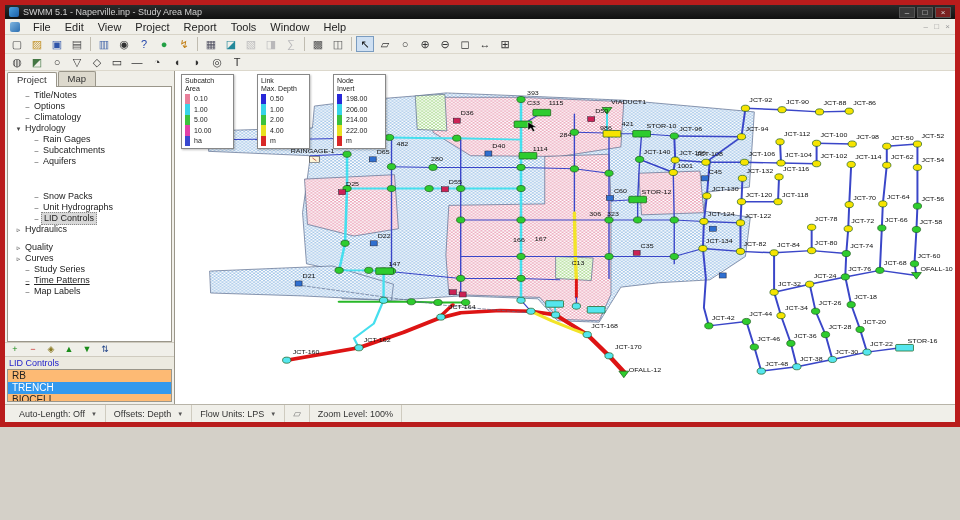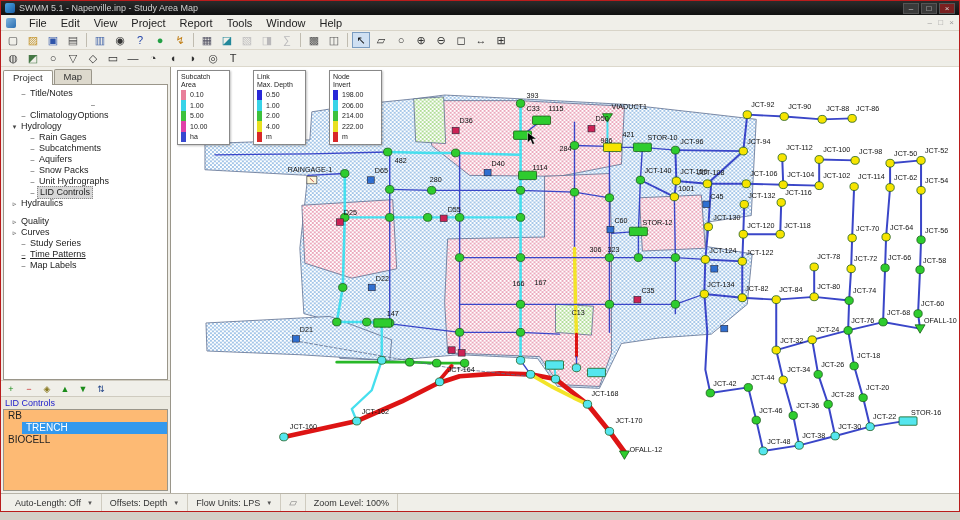--- a/index.html
+++ b/index.html
@@ -1,18 +1,18 @@
 <!DOCTYPE html>
 <html><head>
 <meta charset="utf-8">
 <style>
   * { margin:0; padding:0; box-sizing:border-box; }
   html,body { width:960px; height:520px; overflow:hidden; }
   body { font-family:"Liberation Sans", sans-serif; font-size:11px; background:#d4d0c8; }
-  .app { width:960px; height:512px; display:flex; flex-direction:column; border:1px solid #b91c1c; }
+  .app { width:960px; height:427px; display:flex; flex-direction:column; border:5px solid #b91c1c; }
 
   
   .titlebar { height:14px; background:linear-gradient(#2b2b2b,#101010); color:#cfcfcf;
     display:flex; align-items:center; padding:0 4px; font-size:9px; flex:0 0 auto; }
   .app-icon { width:10px; height:10px; background:linear-gradient(135deg,#4aa3e0,#1b5fa8); border-radius:2px; margin-right:4px; flex:0 0 auto; }
   .title { flex:1 1 auto; white-space:nowrap; overflow:hidden; }
   .win-controls { display:flex; gap:2px; }
   .win-btn { width:16px; height:11px; background:#3a3a3a; color:#ddd; border:1px solid #555;
     font-size:8px; line-height:9px; text-align:center; }
   .win-btn.close { background:#7a2020; }
@@ -42,21 +42,21 @@
   .tree { background:#fff; border:1px solid #9a968a; margin:0 2px; height:296px; overflow:hidden; padding:3px 0 0 2px; }
   .trow { height:11px; line-height:11px; font-size:9px; color:#222; white-space:nowrap; display:flex; align-items:center; }
   .trow .arrow { width:9px; display:inline-block; text-align:center; font-size:7px; color:#444; }
   .trow .tlabel { padding:0 2px; }
   .trow.selected .tlabel { background:#d8d8d8; border:1px dotted #888; }
   .mini-toolbar { height:16px; display:flex; align-items:center; padding-left:3px; gap:4px; border-top:1px solid #cfcbbf; }
   .mini-btn { font-size:9px; width:14px; text-align:center; }
   .lid-header { height:13px; font-size:9px; color:#2222cc; padding:1px 4px; background:#eceae0; border-top:1px solid #cfcbbf; }
   .lid-list { flex:1 1 auto; background:#fdba74; border:1px solid #9a968a; margin:0 2px 2px; font-size:10px; overflow:hidden; }
   .lid-item { height:12px; line-height:12px; padding-left:4px; color:#222; }
-  .lid-item.selected { background:#3399ee; color:#fff;margin-left:18px; }
+  .lid-item.selected { background:#3399ee; color:#fff; }
 
   
   .mappanel { position:relative; flex:1 1 auto; background:#fff; overflow:hidden; border-left:1px solid #fff; }
   .mappanel svg { position:absolute; inset:0; width:100%; height:100%; }
   .legends { position:absolute; left:5px; top:3px; display:flex; gap:23px; }
   .legendbox { width:53px; background:#fff; border:1px solid #888; box-shadow:1px 1px 2px rgba(0,0,0,.25); padding:2px 2px 2px 3px; }
   .legtitle { font-size:7px; line-height:8px; color:#222; margin-bottom:1px; }
   .legrow { display:flex; }
   .legbar { width:5px; display:flex; flex-direction:column; margin-right:4px; }
   .legbar div { flex:1 1 auto; }
@@ -144,21 +144,21 @@
     <div class="leftpanel">
       <div class="tabs" id="tabs">
           <span class="tab active">Project</span>
           <span class="tab">Map</span>
         </div>
       <div class="tree" id="tree">
           <div class="trow" style="padding-left: 13px;">
             <span class="arrow">–</span>
             <span class="tlabel">Title/Notes</span>
           </div>
-          <div class="trow" style="padding-left: 13px; flex-direction: column;">
+          <div class="trow" style="padding-left: 13px;">
             <span class="arrow">–</span>
             <span class="tlabel">Options</span>
           </div>
           <div class="trow" style="padding-left: 13px;">
             <span class="arrow">–</span>
             <span class="tlabel">Climatology</span>
           </div>
           <div class="trow" style="padding-left: 4px;">
             <span class="arrow">▾</span>
             <span class="tlabel">Hydrology</span>
@@ -168,21 +168,21 @@
             <span class="tlabel">Rain Gages</span>
           </div>
           <div class="trow" style="padding-left: 22px;">
             <span class="arrow">–</span>
             <span class="tlabel">Subcatchments</span>
           </div>
           <div class="trow" style="padding-left: 22px;">
             <span class="arrow">–</span>
             <span class="tlabel">Aquifers</span>
           </div>
-          <div class="trow" style="padding-left: 22px;">
+          <div class="trow" style="padding-left: 22px; margin-top: 24px;">
             <span class="arrow">–</span>
             <span class="tlabel">Snow Packs</span>
           </div>
           <div class="trow" style="padding-left: 22px;">
             <span class="arrow">–</span>
             <span class="tlabel">Unit Hydrographs</span>
           </div>
           <div class="trow selected" style="padding-left: 22px;">
             <span class="arrow">–</span>
             <span class="tlabel">LID Controls</span>

